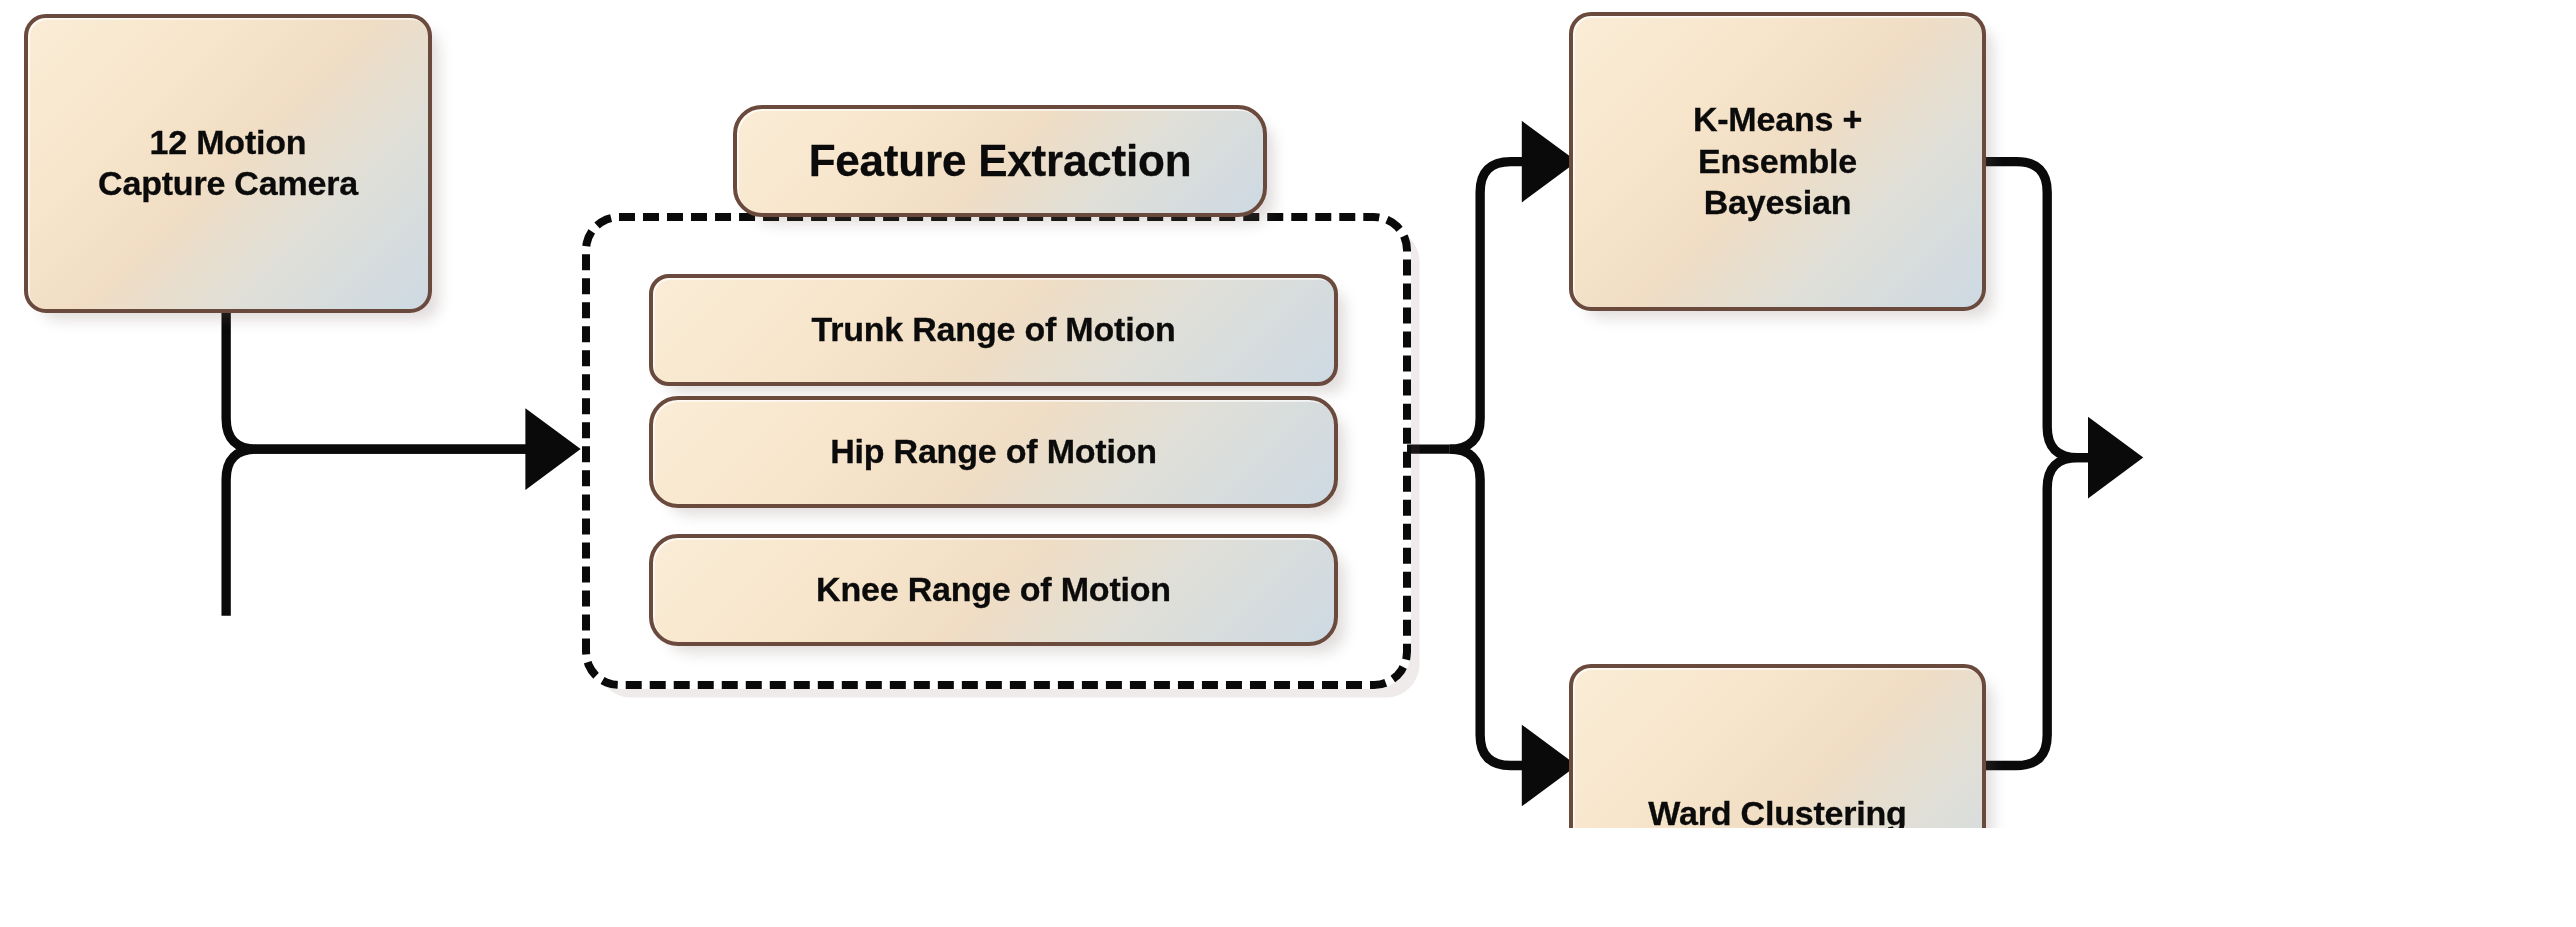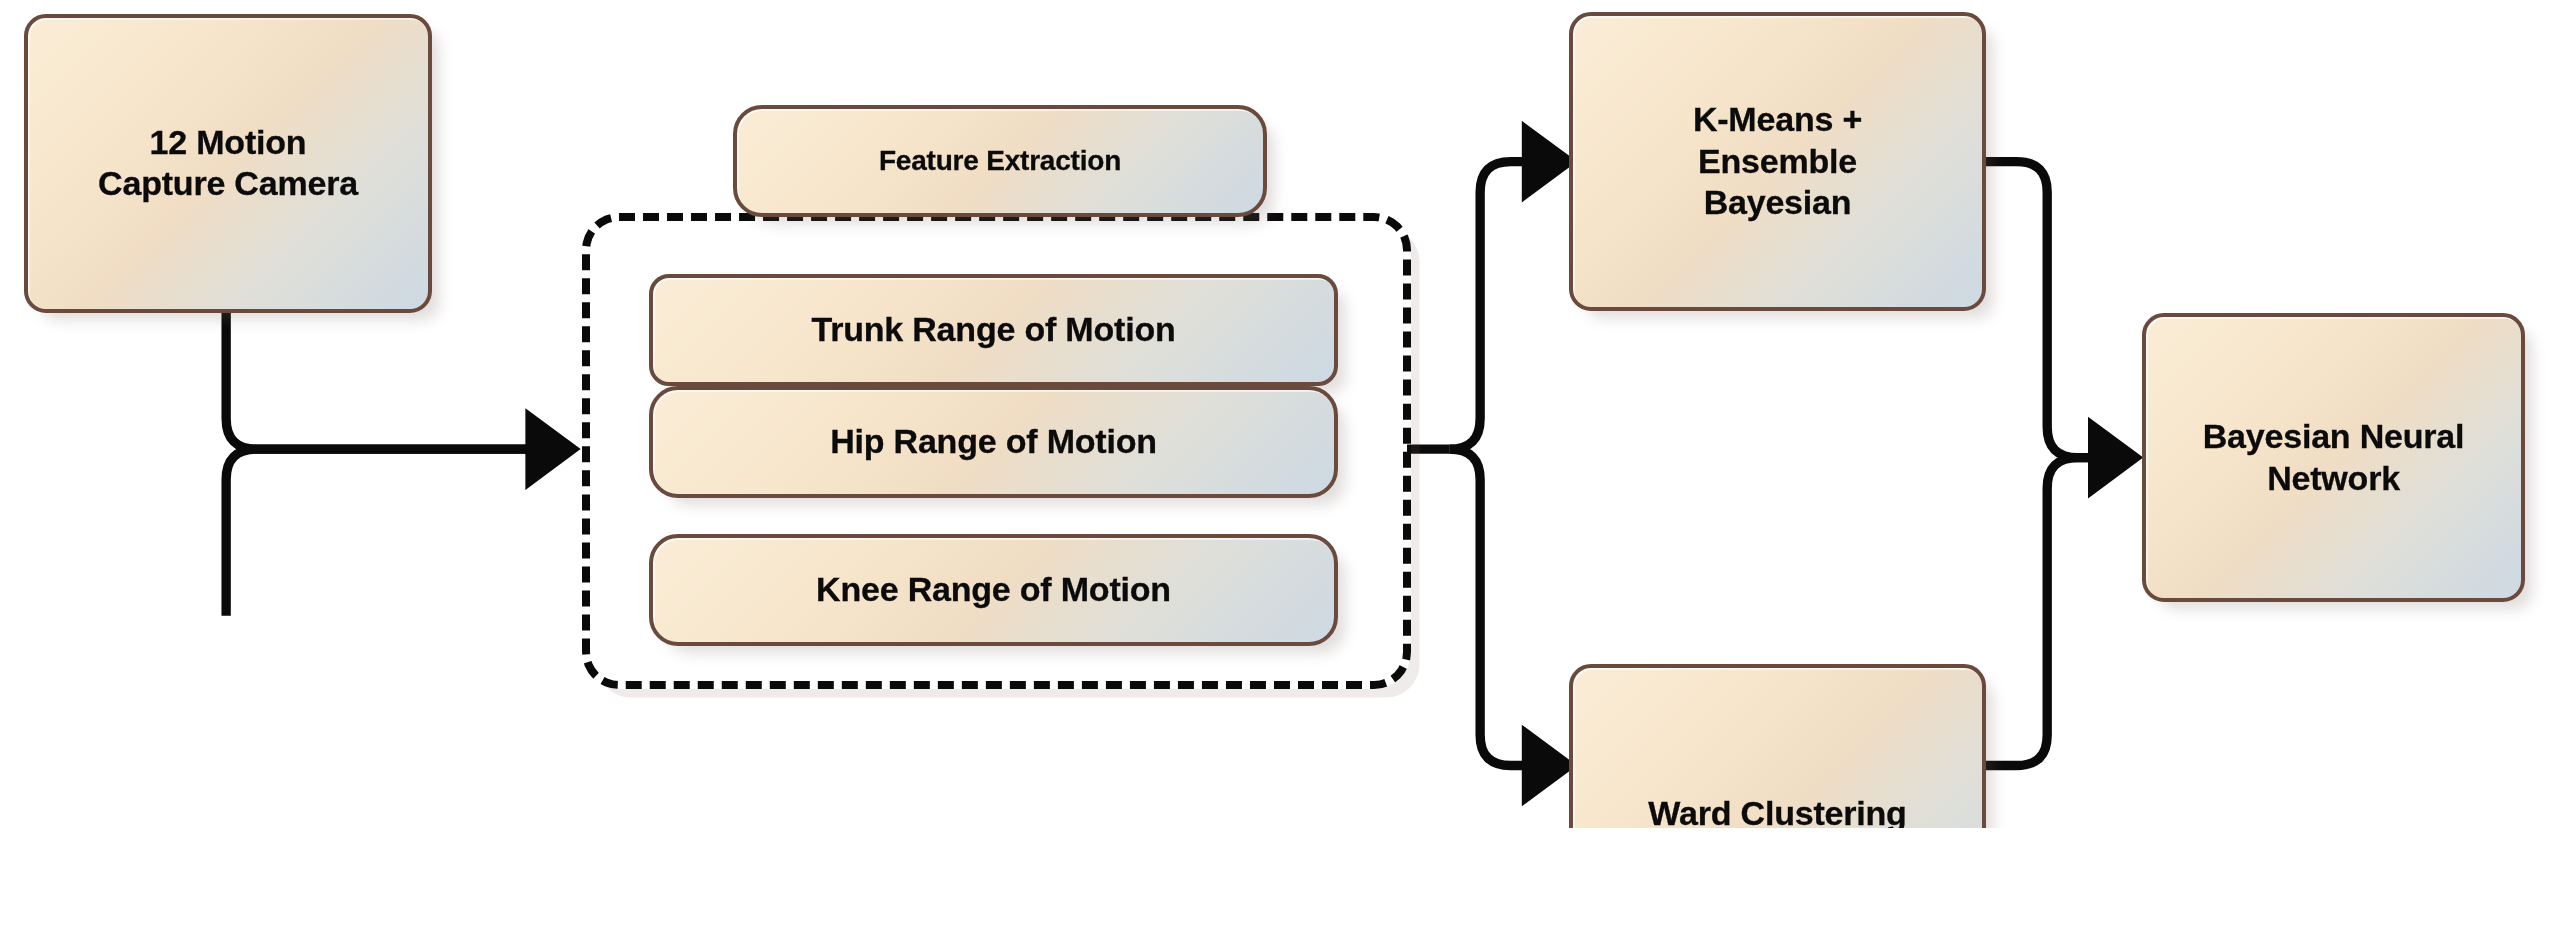--- a/index.html
+++ b/index.html
@@ -71,23 +71,23 @@
   }
   .node .label{display:block;white-space:pre-line;}
 
   .r-big{border-radius:22px;}
   .r-pill{border-radius:29px;}
 
   
   #node-cameras   {left:24px;  top:13.6px;   width:408px; height:299px; font-size:34px;}
   #node-participants{left:24px;top:616px;  width:408px; height:299px; font-size:34px;}
 
-  #node-feature   {left:733px; top:105px;  width:534px; height:112px; font-size:28px; z-index:4;text-align:right;}
+  #node-feature   {left:733px; top:105px;  width:534px; height:112px; font-size:44px; z-index:4;text-align:right;}
   #node-trunk     {left:649px; top:274px;  width:689px; height:112px; font-size:34px;border-radius:20px;}
-  #node-hip       {left:649px; top:386px;  width:689px; height:112px; font-size:34px;}
+  #node-hip       {left:649px; top:396px;  width:689px; height:112px; font-size:34px;}
   #node-knee      {left:649px; top:534px;  width:689px; height:112px; font-size:34px;}
 
   #node-kmeans    {left:1569px;top:12px;   width:417px; height:299px; font-size:34px;}
   #node-ward      {left:1569px;top:616px;  width:417px; height:299px; font-size:34px;margin-top:48px;}
   #node-bnn       {left:2142px;top:313px;  width:383px; height:289px; font-size:34px;}
 
   #group-features {left:582px; top:213px;  width:829px; height:476px;}
 </style>
 </head>
 <body>
@@ -143,19 +143,15 @@
   <div class="node r-big" id="node-kmeans">
     <span class="label">K-Means +
 Ensemble
 Bayesian</span>
   </div>
 
   <div class="node r-big" id="node-ward">
     <span class="label">Ward Clustering</span>
   </div>
 
-  <div class="node r-big" id="node-bnn">
-    <span class="label">Bayesian Neural
-Network</span>
-  </div>
 
 </div>
 
 
 </body></html>

